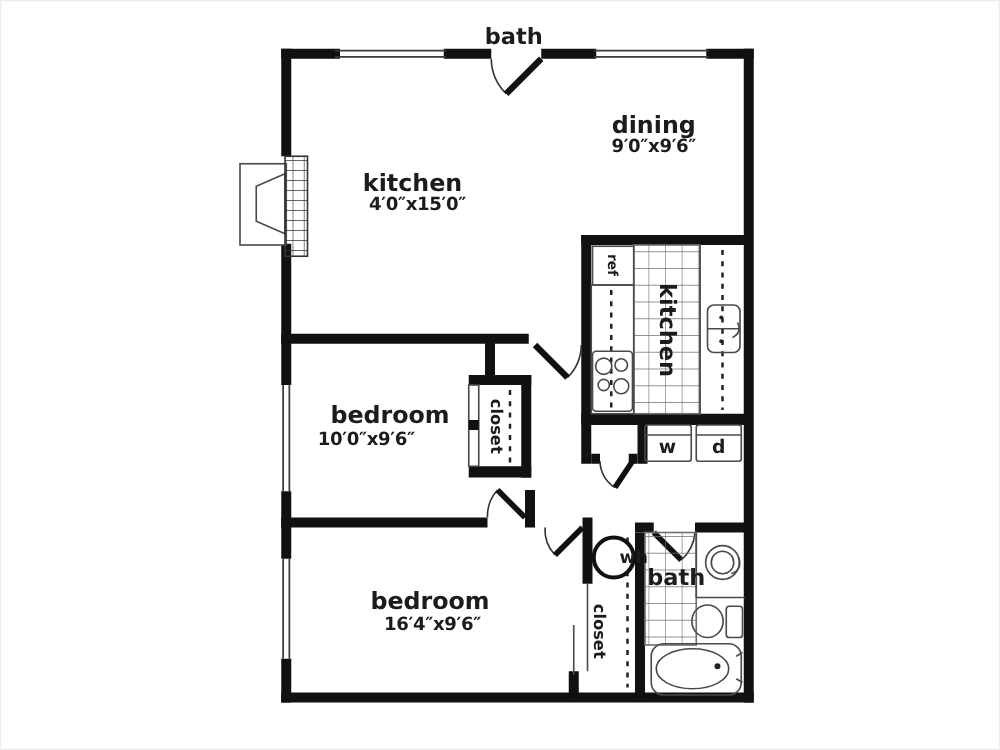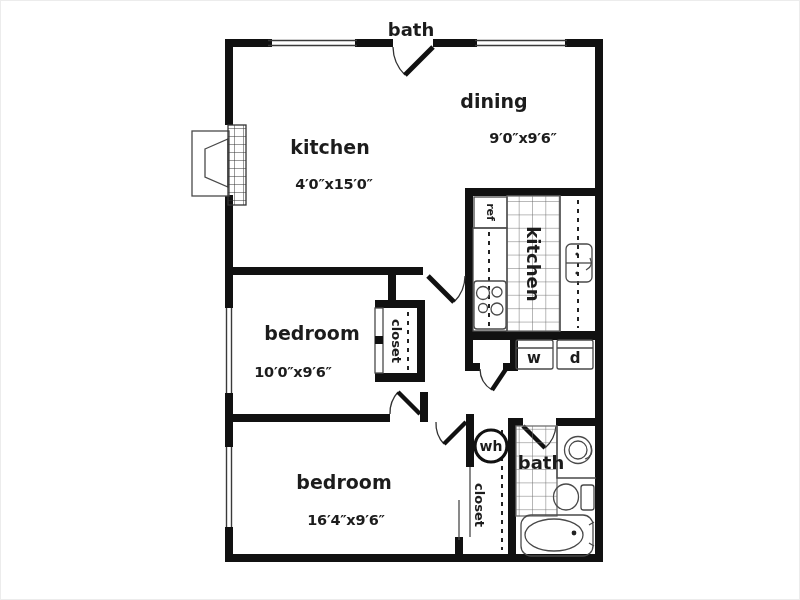--- a/index.html
+++ b/index.html
@@ -11,26 +11,26 @@
     font-family:"DejaVu Sans","Liberation Sans",sans-serif; overflow:hidden;
     box-shadow:0 0 0 1px #ececec inset;
   }
   #plan svg{position:absolute;left:0;top:0;}
   .lbl{
     position:absolute; transform:translate(-50%,-50%);
     color:var(--text); font-weight:bold; white-space:nowrap; line-height:1;
   }
   .lbl.rot{transform:translate(-50%,-50%) rotate(90deg);}
   .name{font-size:19px;}
-  .dims{font-size:14.5px; letter-spacing:-0.3px;margin-top:20px;}
+  .dims{font-size:14.5px; letter-spacing:-0.3px;}
   .mid{font-size:18px;}
   .sm{font-size:13px;}
   .xs{font-size:11px; font-weight:bold;}
   .appl{font-size:15px;}
-  .wh{font-size:14px;}
+  .wh{font-size:14px;margin-left:16px;}
 </style>
 </head>
 <body>
 
 <div id="plan">
   <svg width="800" height="600" viewBox="0 0 800 600">
     <defs>
       <pattern id="tile" width="13.3" height="13.4" patternUnits="userSpaceOnUse">
         <path d="M13.3 0 H0 V13.4" fill="none" stroke="#6f6f6f" stroke-width="1"></path>
       </pattern>
@@ -183,21 +183,21 @@
       <g>
         <rect x="521" y="515" width="72" height="41" rx="10"></rect>
         <ellipse cx="554" cy="535" rx="29" ry="16"></ellipse>
         <circle cx="574" cy="533" r="2.4" fill="#222" stroke="none"></circle>
         <path d="M589 525 l5 -3 M589 543 l5 3"></path>
       </g>
     </g>
   </svg>
 
   <div class="lbl mid" style="left:411px;top:30px">bath</div>
-  <div class="lbl name" style="left:494px;top:101px">dining</div>
+  <div class="lbl name" style="left:523px;top:101px">dining</div>
   <div class="lbl dims" style="left:523px;top:118px">9′0″x9′6″</div>
   <div class="lbl name" style="left:330px;top:147px">kitchen</div>
   <div class="lbl dims" style="left:334px;top:164px">4′0″x15′0″</div>
   <div class="lbl name" style="left:312px;top:333px">bedroom</div>
   <div class="lbl dims" style="left:293px;top:352px">10′0″x9′6″</div>
   <div class="lbl name" style="left:344px;top:482px">bedroom</div>
   <div class="lbl dims" style="left:346px;top:500px">16′4″x9′6″</div>
   <div class="lbl mid" style="left:541px;top:463px">bath</div>
   <div class="lbl mid rot" style="left:533px;top:264px">kitchen</div>
   <div class="lbl xs rot" style="left:490px;top:212px">ref</div>

